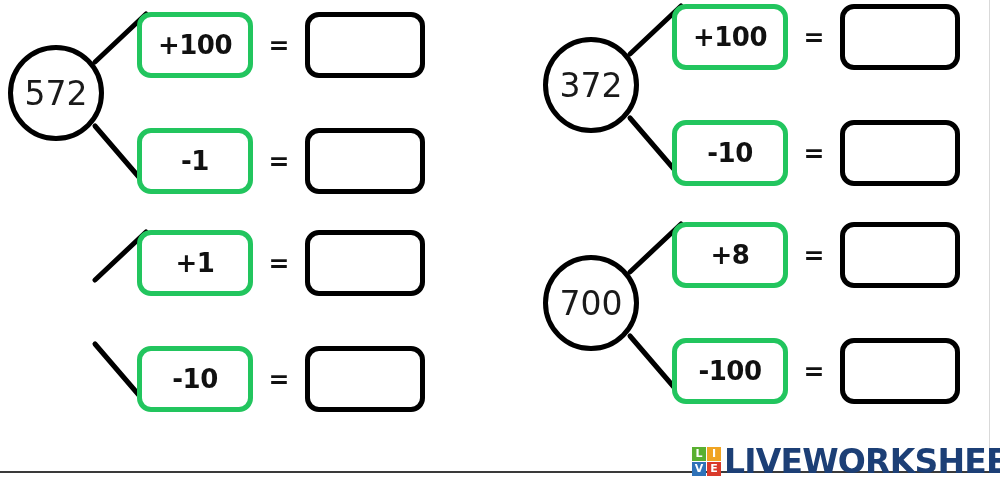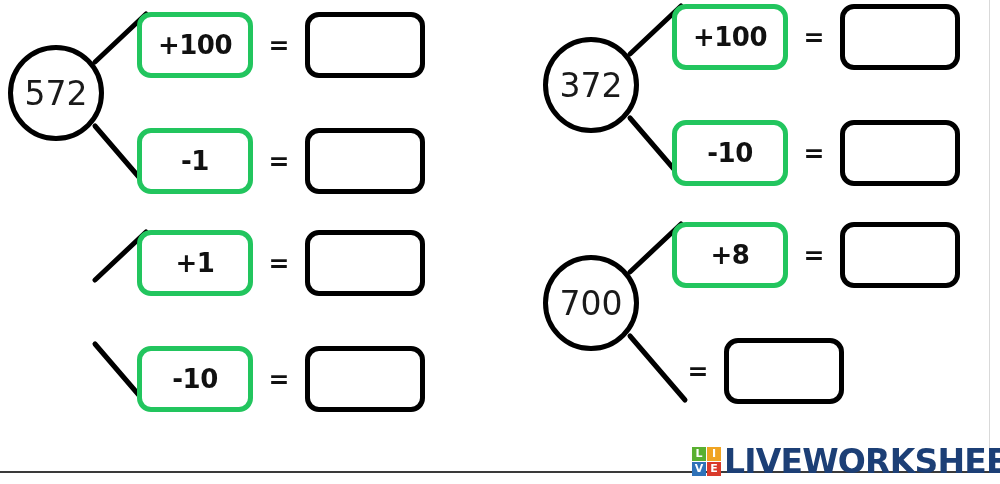--- a/index.html
+++ b/index.html
@@ -272,20 +272,23 @@
 
     <div class="row top">
       <div class="op-box">
         <span class="op-text">+8</span>
       </div>
       <div class="equals">=</div>
       <div class="answer-box"></div>
     </div>
 
     <div class="row bottom">
+      <div class="op-box">
+        <span class="op-text">-100</span>
+      </div>
       <div class="equals">=</div>
       <div class="answer-box"></div>
     </div>
   </div>
 
   <div class="frame-right"></div>
   <div class="footer-rule"></div>
 
   <div class="logo">
     <div class="logo-tiles">

